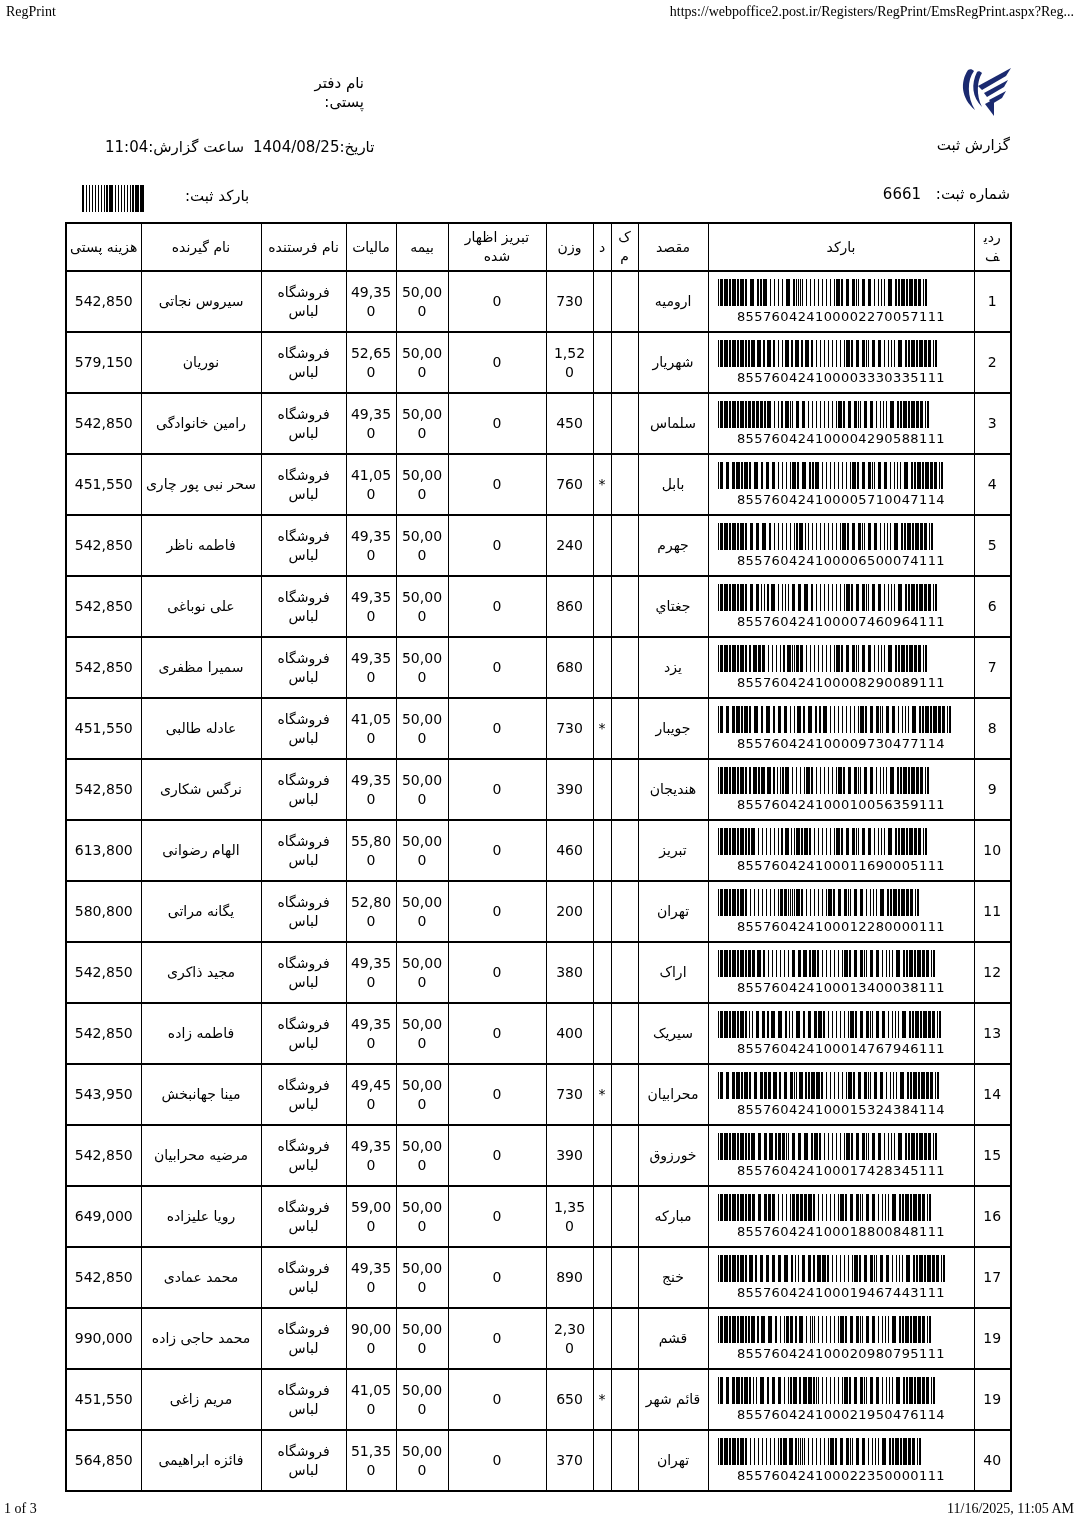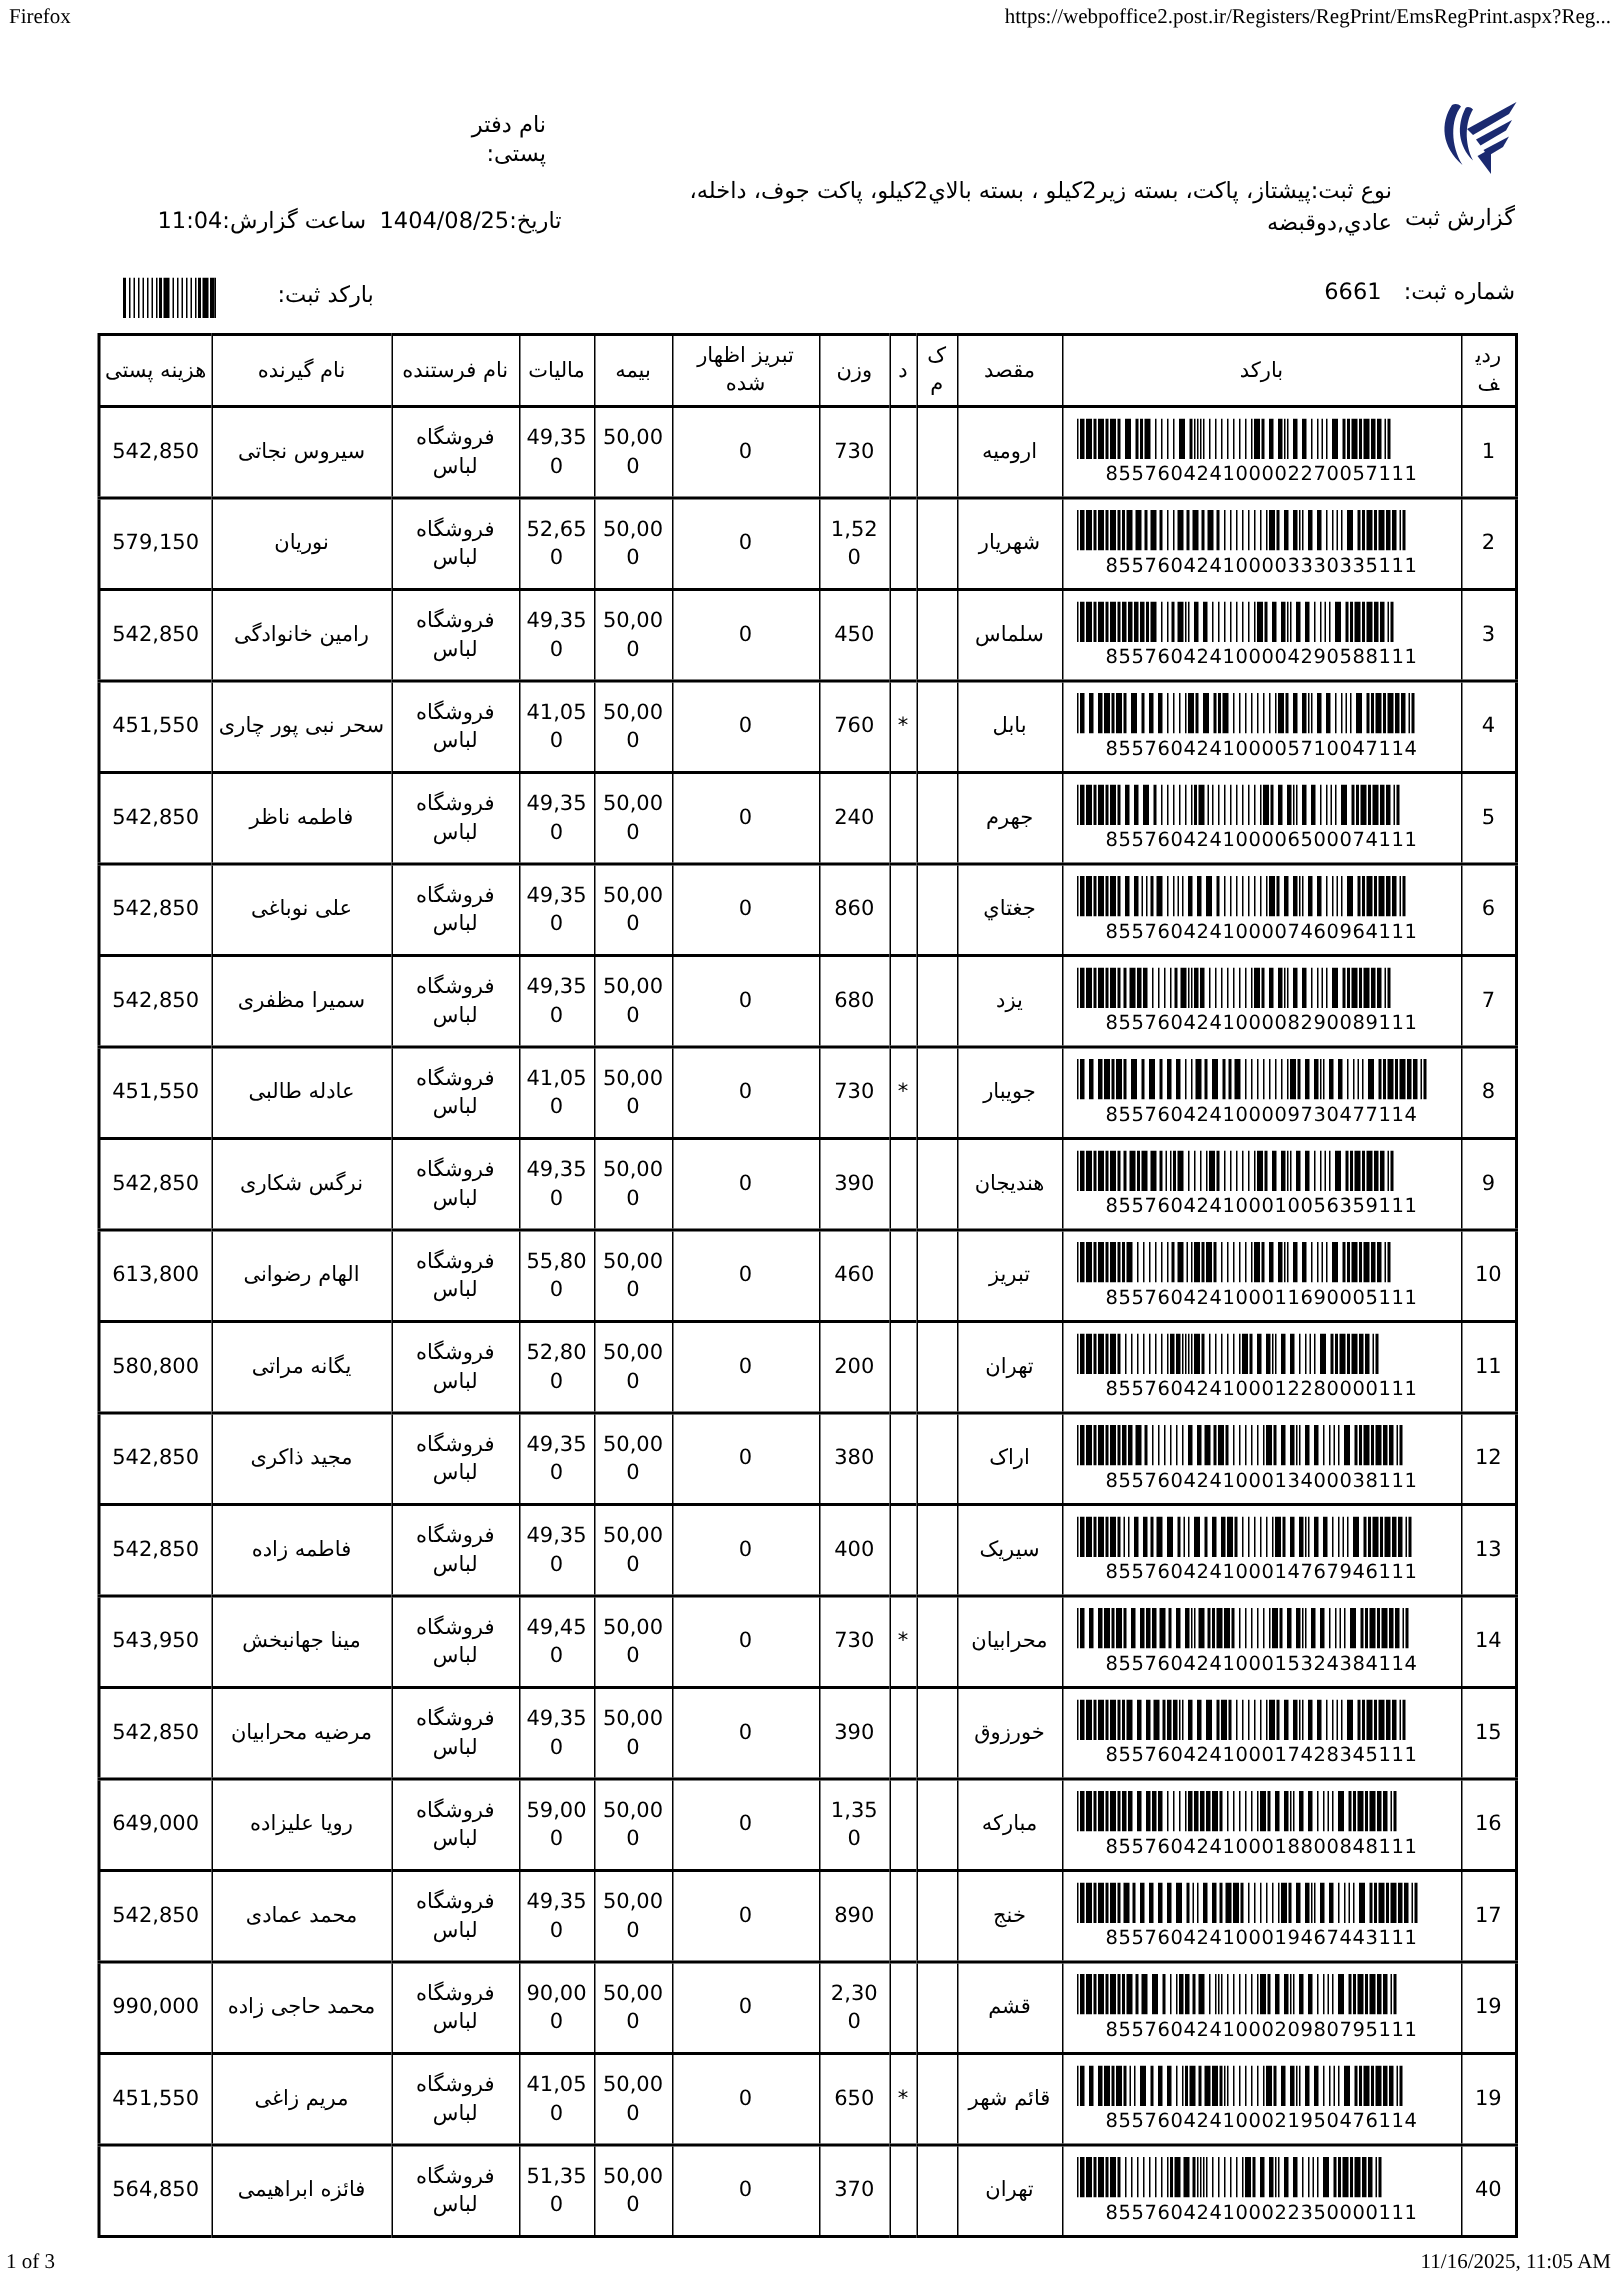--- a/index.html
+++ b/index.html
@@ -42,39 +42,35 @@
   .num{font-size:14px;direction:ltr;}
   .bars{height:27px;margin:1px 6px 0 6px;text-align:left;white-space:nowrap;overflow:hidden;}
   .bars i{display:inline-block;height:100%;background:#000;vertical-align:top;}
   .bc-num{font-size:13px;direction:ltr;text-align:center;margin-top:1px;letter-spacing:.4px;}
 </style>
 </head>
 <body>
 
 <div class="page">
 
-  <div class="print-head-left serif">Firefox</div>
+  <div class="print-head-left serif">RegPrint</div>
   <div class="print-head-right serif">https://webpoffice2.post.ir/Registers/RegPrint/EmsRegPrint.aspx?Reg...</div>
 
   <svg class="logo" viewBox="0 0 60 58">
     <g fill="#1b2a70">
       <path d="M14 6 C6 18 7 34 21 46 C13 33 13 16 20 7 C18 5 16 5 14 6 Z"></path>
       <path d="M23 8 C17 20 18 33 28 43 C22 31 23 17 28 9 C26 7 24 7 23 8 Z"></path>
       <path d="M24 22 L57 4 L52 12 L28 26 Z"></path>
       <path d="M30 29 L54 16 L50 23 L33 33 Z"></path>
       <path d="M35 36 L52 27 L48 34 L38 40 Z"></path>
       <path d="M31 40 L40 35 L40 52 Z"></path>
     </g>
   </svg>
   <div class="report-title">گزارش ثبت</div>
 
-  <div class="type-par">
-    <div>نوع ثبت:پیشتاز، پاکت، بسته زیر2کیلو ، بسته بالاي2کیلو، پاکت جوف، داخله،</div>
-    <div>عادي,دوقبضه</div>
-  </div>
 
   <div class="office-label">
     <div>نام دفتر</div>
     <div>پستی:</div>
   </div>
 
   <div class="date-lbl">تاریخ:1404/08/25</div>
   <div class="time-lbl">ساعت گزارش:11:04</div>
 
   <div class="regno">

